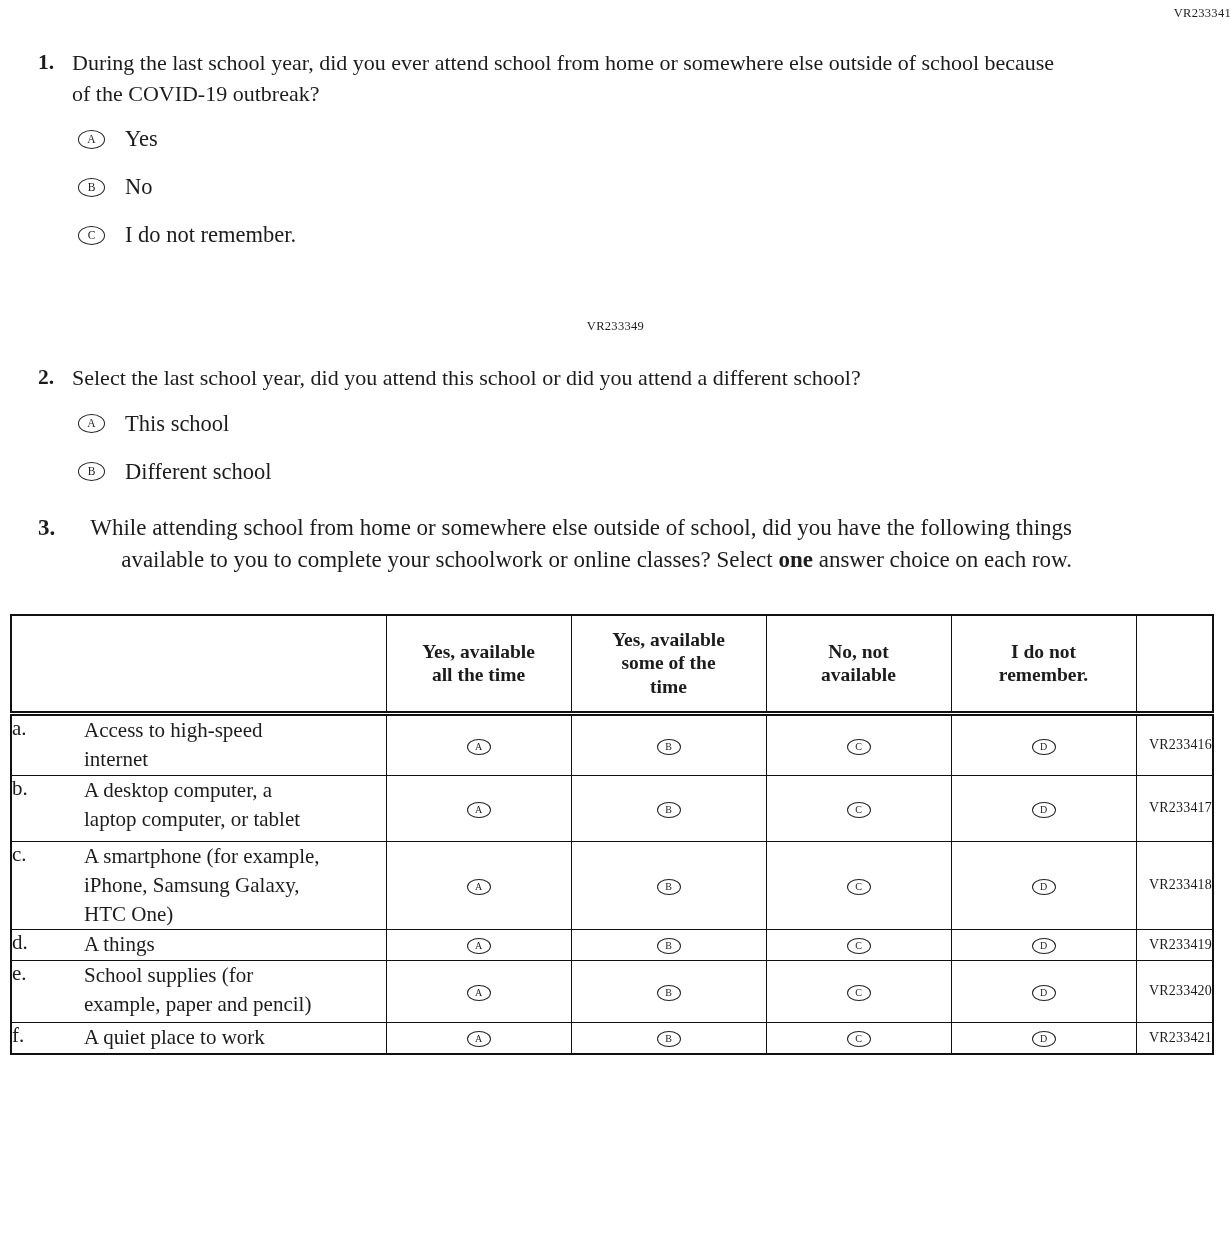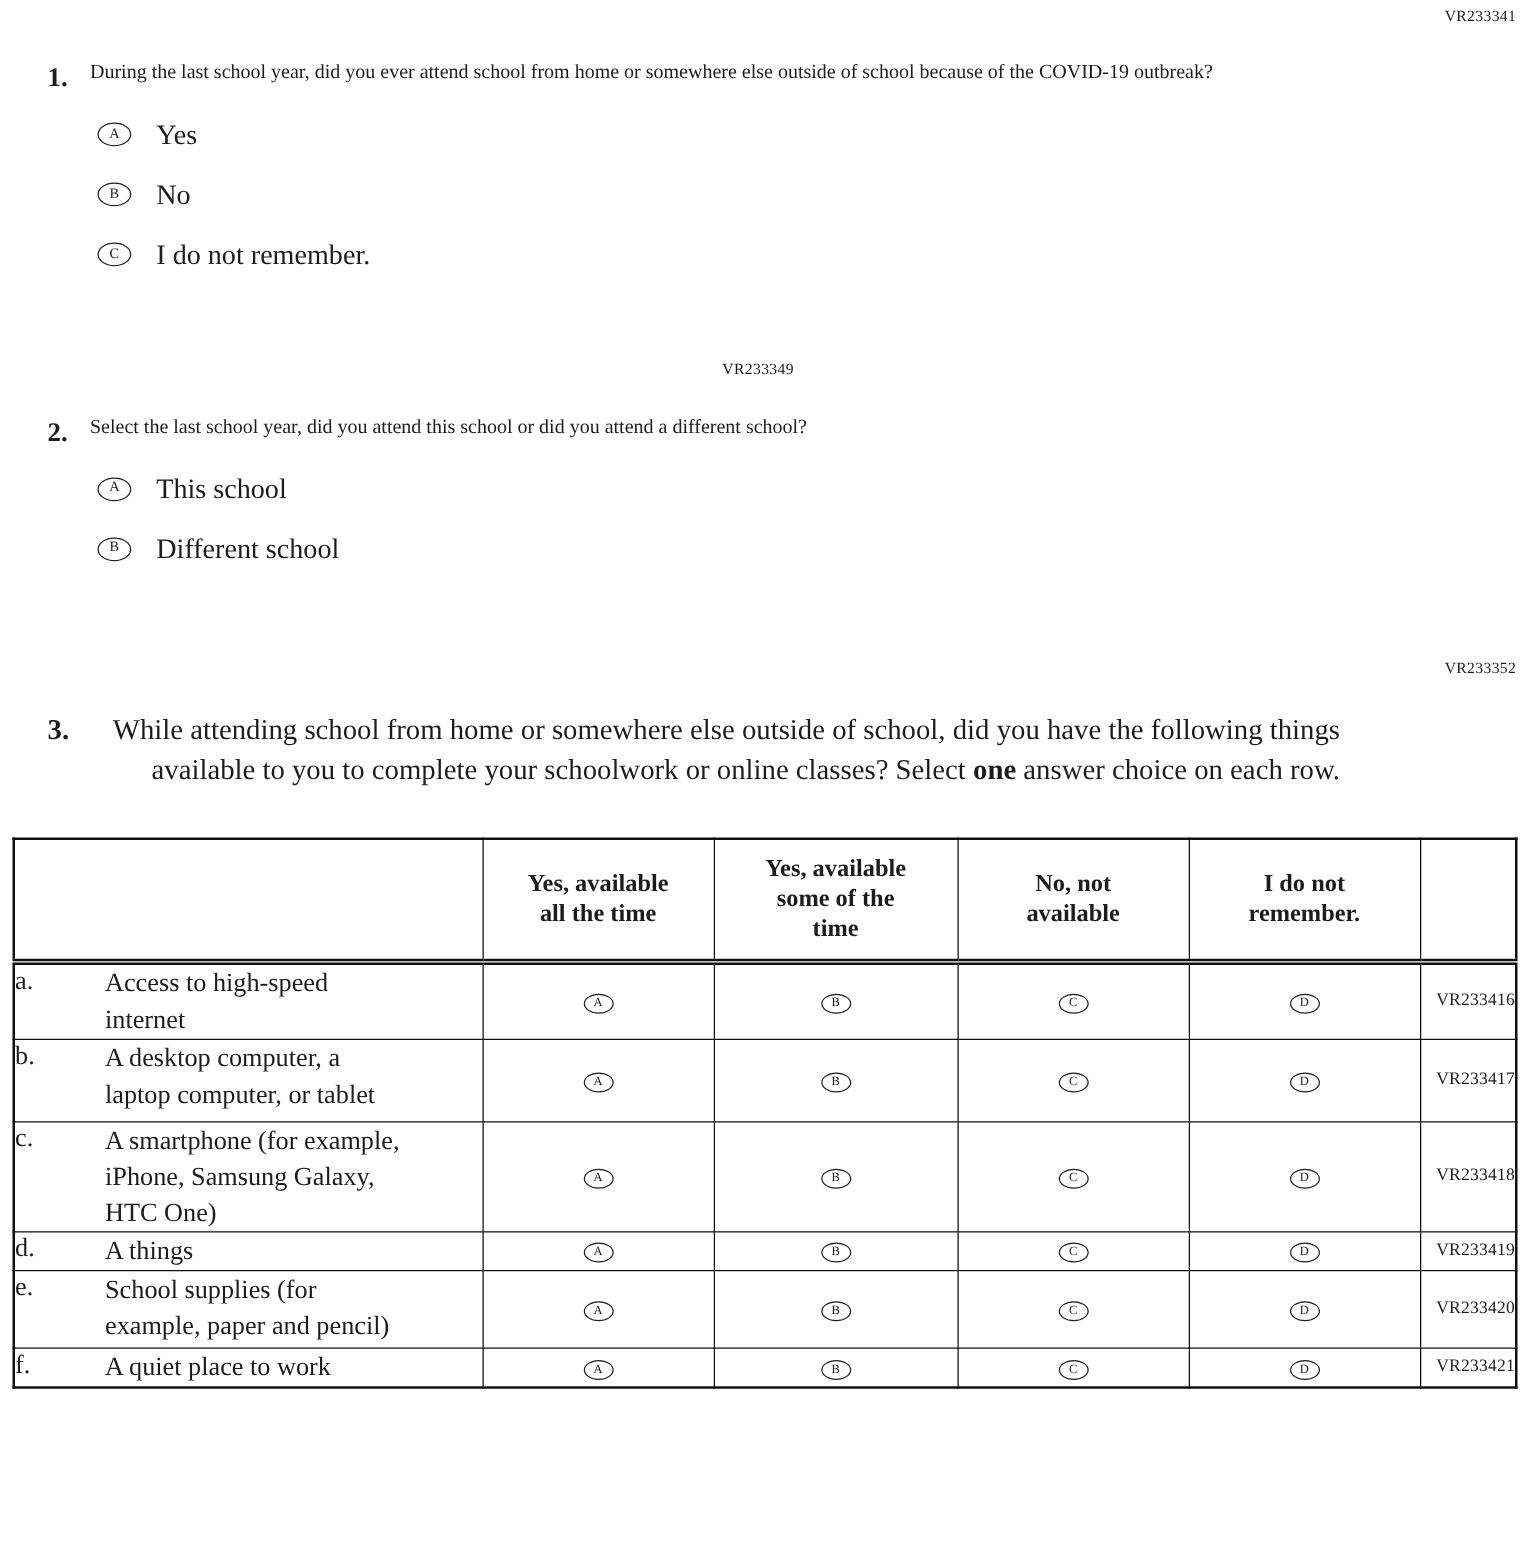--- a/index.html
+++ b/index.html
@@ -17,21 +17,20 @@
   }
   .page {
     width: 1231px;
     height: 1238px;
     position: relative;
   }
 
   
   .code-row {
     text-align: right;
-    padding-right: 18px;
     font-size: 12.5px;
     height: 15px;
     line-height: 15px;
     letter-spacing: 0.3px;
   }
   .code-1 { margin-top: 6px; }
   .code-2 { margin-top: 70px; text-align: center; }
   .code-3 { margin-top: 74px; }
 
   
@@ -41,21 +40,21 @@
   .q-3 { margin-top: 26px; }
   .q-row { display: flex; align-items: flex-start; }
   .q-num {
     flex: none;
     width: 34px;
     font-weight: bold;
     font-size: 21.5px;
     line-height: 1.42;
   }
   .q-text {
-    font-size: 16px;
+    font-size: 22px;
     line-height: 1.42;
     max-width: 1002px;
   }
   .q-3 .q-num, .q-3 .q-text { font-size: 23px; line-height: 1.4; }
   .q-3 .q-text { max-width: 1000px; text-align: right; }
   .q-bold { font-weight: bold; }
 
   .options { margin-left: 40px; margin-top: 16px; }
   .option {
     display: flex;
@@ -175,21 +174,20 @@
         <span class="bubble">A</span>
         <span class="opt-label">This school</span>
       </div>
       <div class="option">
         <span class="bubble">B</span>
         <span class="opt-label">Different school</span>
       </div>
     </div>
   </section>
 
-  <div class="code-row code-3">VR233352</div>
 
   <section class="question q-3">
     <div class="q-row">
       <span class="q-num">3.</span>
       <div class="q-text"><span>While attending school from home or somewhere else outside of school, did you have the following things available to you to complete your schoolwork or online classes? Select </span><span class="q-bold">one</span><span> answer choice on each row.</span></div>
     </div>
   </section>
 
   <table class="grid">
     <colgroup>

